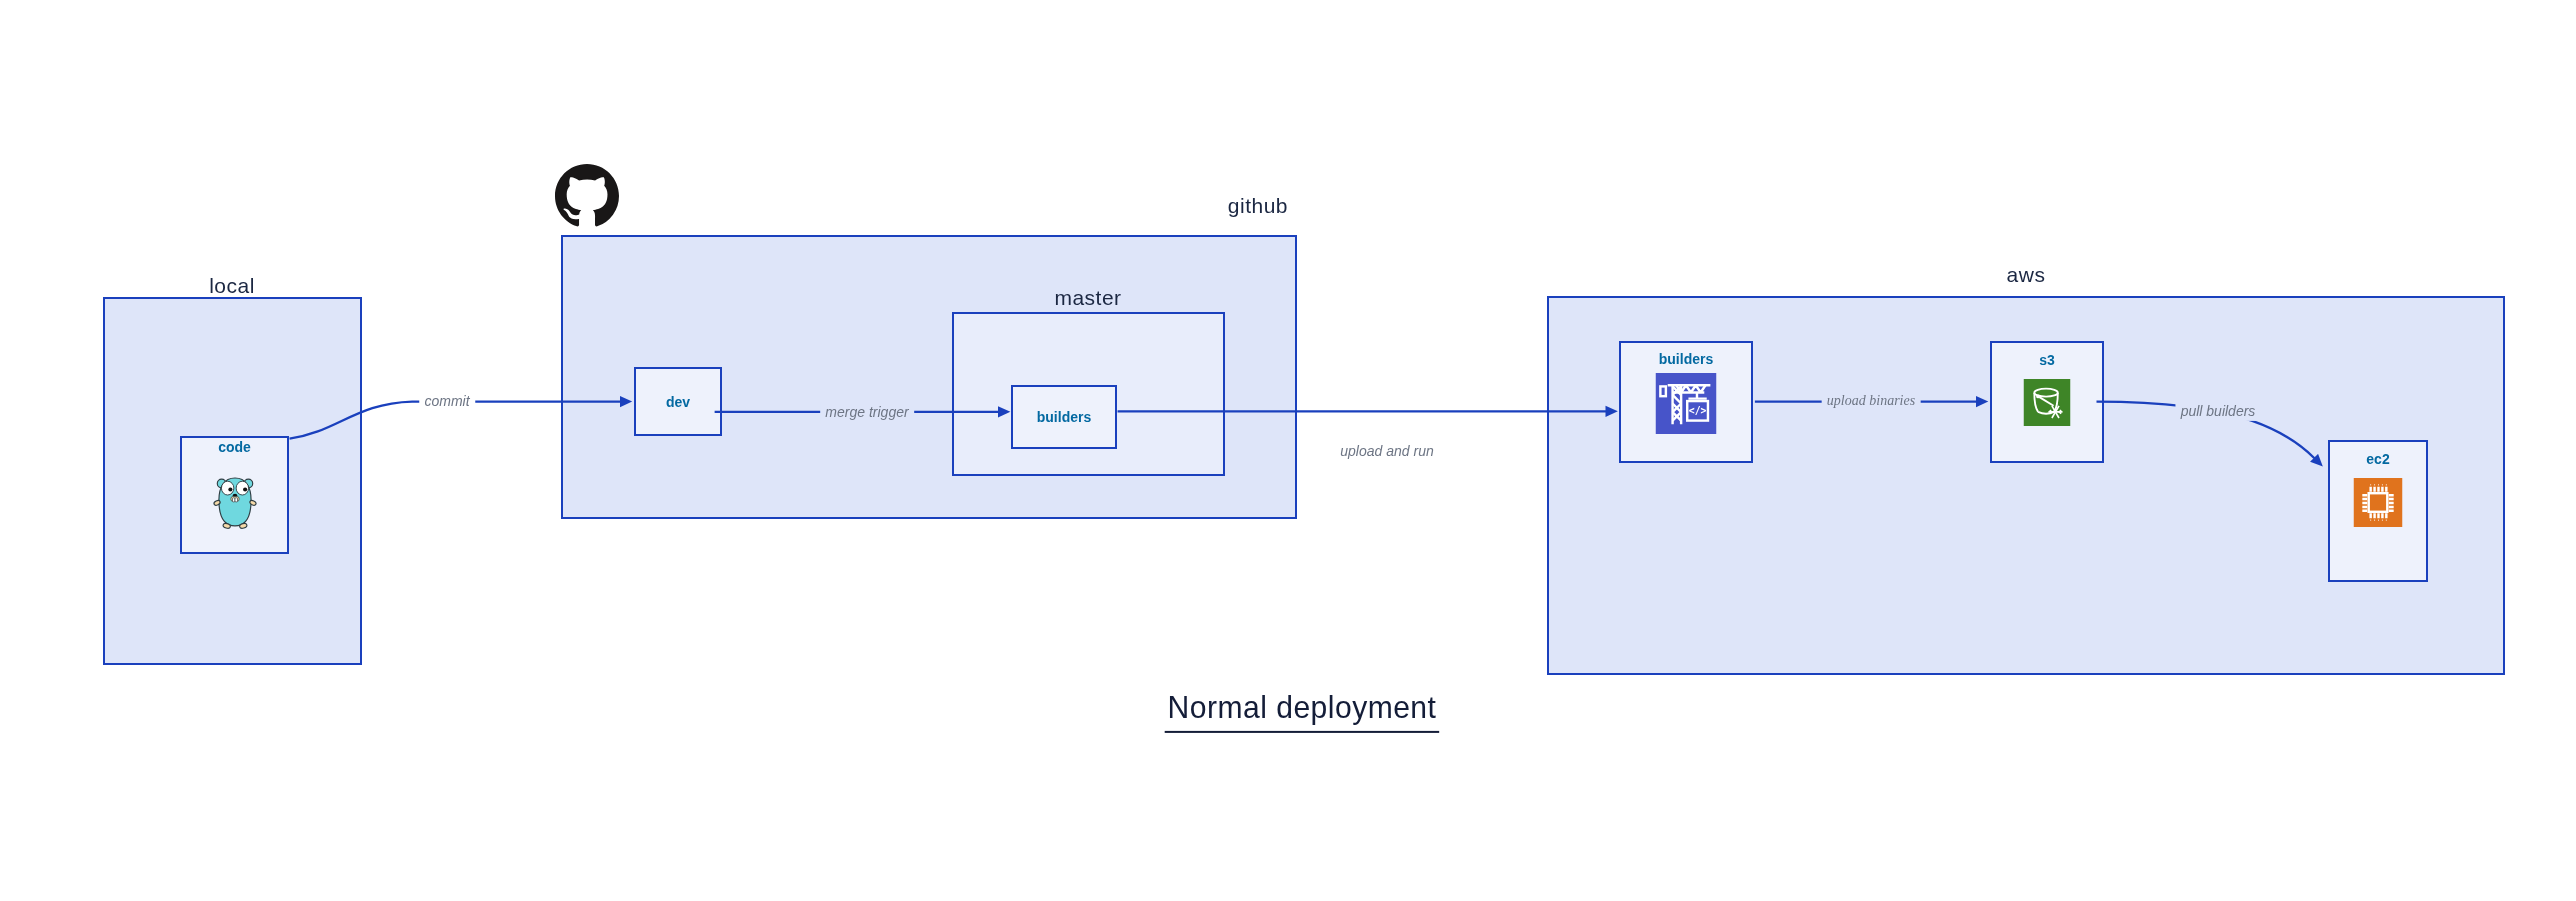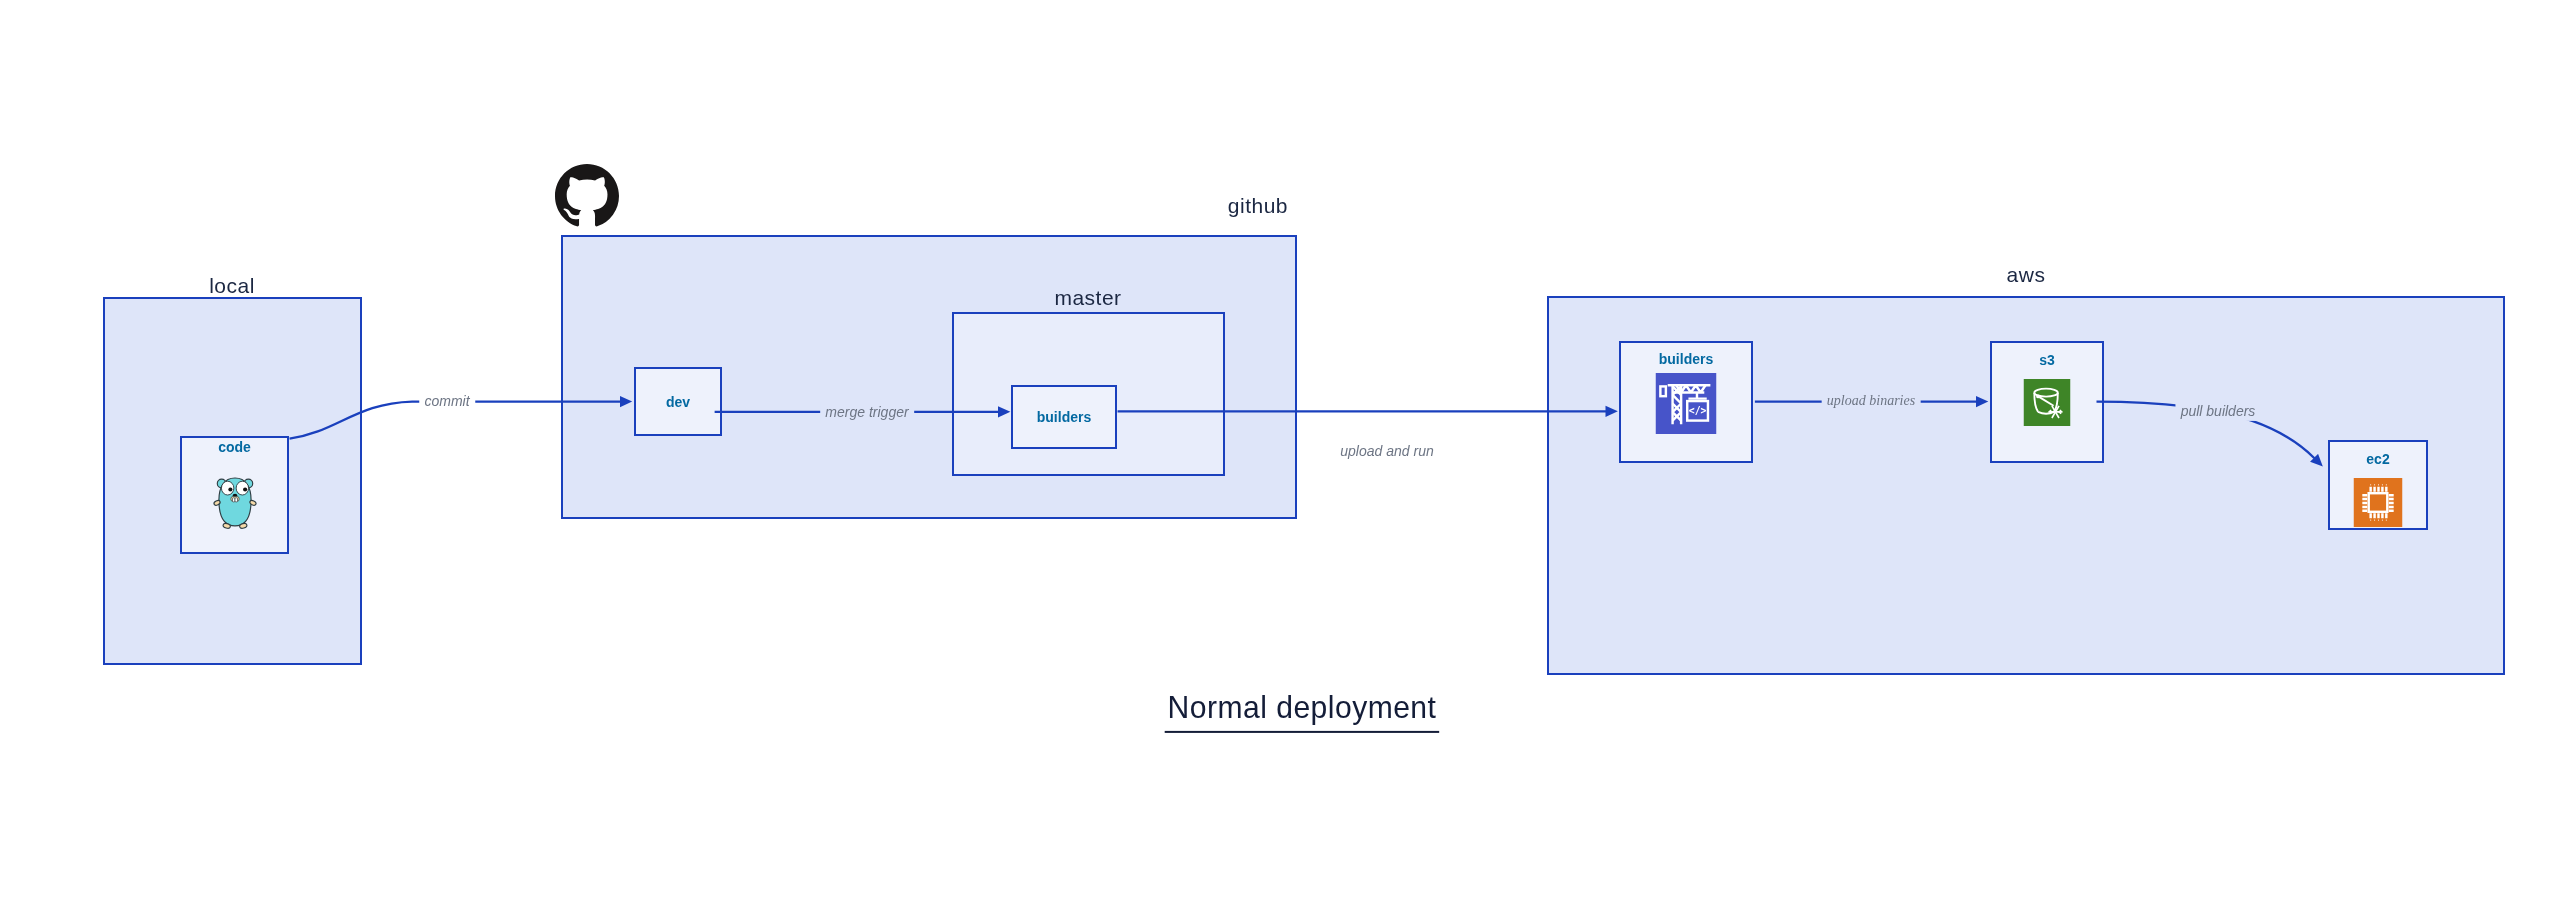--- a/index.html
+++ b/index.html
@@ -125,21 +125,21 @@
         <g stroke="#ffffff" stroke-width="3.5" fill="none">
           <path d="M53 70 H83"></path>
           <path d="M60.5 57 L75.5 83"></path>
           <path d="M75.5 57 L60.5 83"></path>
           <path d="M56 66 L60 70 L56 74 M80 66 L76 70 L80 74"></path>
         </g>
       </svg>
     </div>
   </div>
 
-  <div class="node" style="left:2328px;top:440px;width:100px;height:90px;">
+  <div class="node" style="left:2328px;top:440px;width:100px;height:142px;">
     <div class="node-label" style="top:9.3px;">ec2</div>
     <div class="icon-center" style="top:36px;">
       <svg width="49" height="49" viewBox="0 0 100 100">
         <rect x="0" y="0" width="100" height="100" fill="#e0731d"></rect>
         <rect x="31" y="31" width="38" height="38" fill="none" stroke="#ffffff" stroke-width="5"></rect>
         <g stroke="#ffffff" stroke-width="5">
           <path d="M35 18 V28 M43 18 V28 M51 18 V28 M59 18 V28 M67 18 V28"></path>
           <path d="M35 72 V82 M43 72 V82 M51 72 V82 M59 72 V82 M67 72 V82"></path>
           <path d="M18 35 H28 M18 43 H28 M18 51 H28 M18 59 H28 M18 67 H28"></path>
           <path d="M72 35 H82 M72 43 H82 M72 51 H82 M72 59 H82 M72 67 H82"></path>

